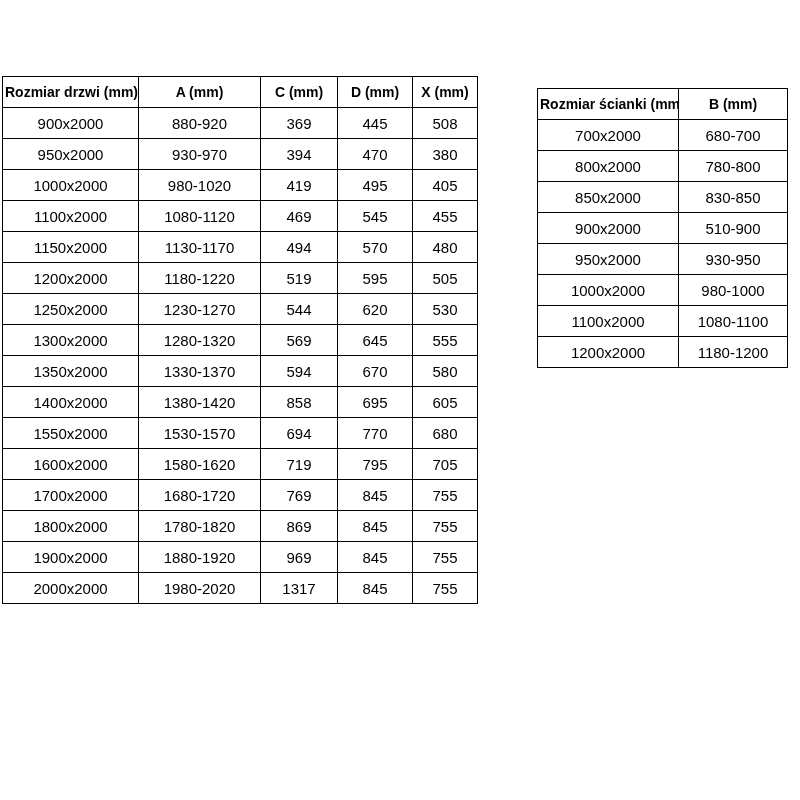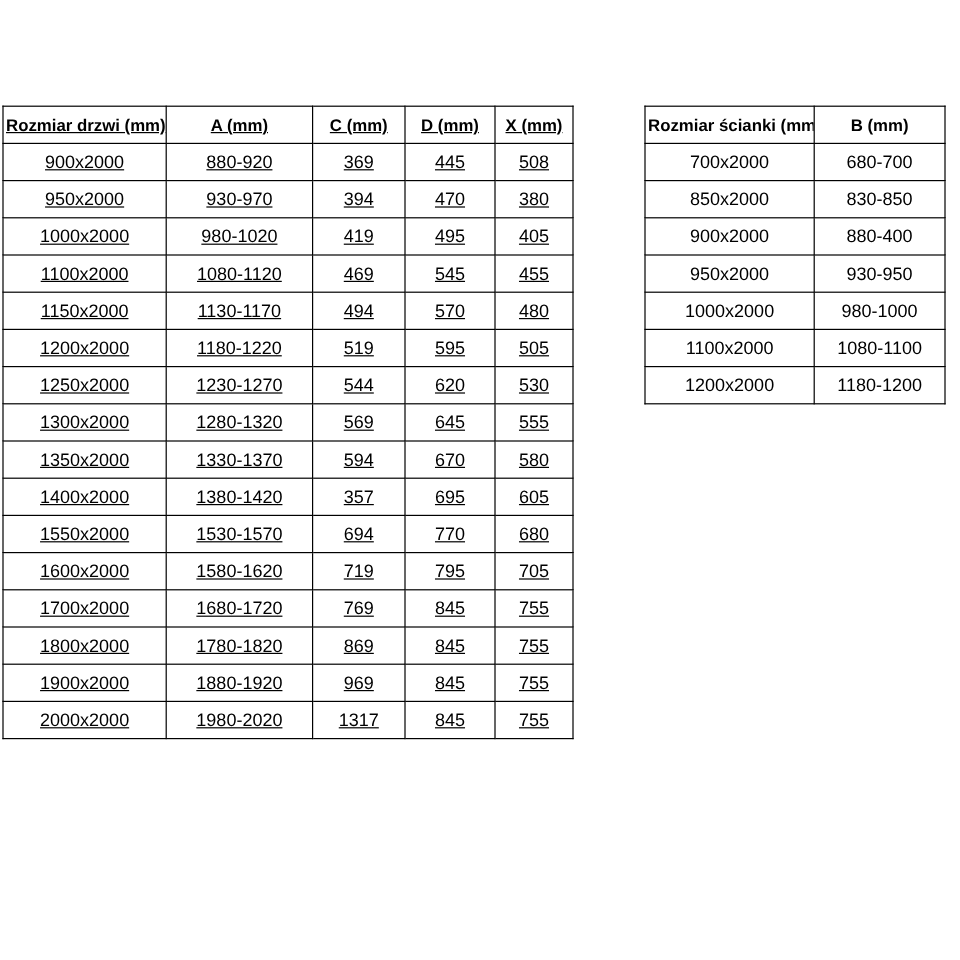--- a/index.html
+++ b/index.html
@@ -34,23 +34,22 @@
     font-weight: normal;
     white-space: nowrap;
     overflow: hidden;
   }
   table.size-table th {
     font-weight: bold;
     font-size: 14px;
   }
   #doors-table {
     left: 2px;
-    top: 88px;
+    top: 76px;
     width: 475px;
-    text-decoration: underline;
   }
   #walls-table {
     left: 537px;
     top: 88px;
     width: 250px;
   }
   #doors-table col.c0 { width: 136px; }
   #doors-table col.c1 { width: 122px; }
   #doors-table col.c2 { width: 77px; }
   #doors-table col.c3 { width: 75px; }
@@ -140,21 +139,21 @@
         <tr>
           <td>1350x2000</td>
           <td>1330-1370</td>
           <td>594</td>
           <td>670</td>
           <td>580</td>
         </tr>
         <tr>
           <td>1400x2000</td>
           <td>1380-1420</td>
-          <td>357</td>
+          <td>858</td>
           <td>695</td>
           <td>605</td>
         </tr>
         <tr>
           <td>1550x2000</td>
           <td>1530-1570</td>
           <td>694</td>
           <td>770</td>
           <td>680</td>
         </tr>
@@ -206,26 +205,30 @@
           <th>Rozmiar ścianki (mm)</th>
           <th>B (mm)</th>
         </tr>
       </thead>
       <tbody>
         <tr>
           <td>700x2000</td>
           <td>680-700</td>
         </tr>
         <tr>
+          <td>800x2000</td>
+          <td>780-800</td>
+        </tr>
+        <tr>
           <td>850x2000</td>
           <td>830-850</td>
         </tr>
         <tr>
           <td>900x2000</td>
-          <td>880-400</td>
+          <td>510-900</td>
         </tr>
         <tr>
           <td>950x2000</td>
           <td>930-950</td>
         </tr>
         <tr>
           <td>1000x2000</td>
           <td>980-1000</td>
         </tr>
         <tr>

